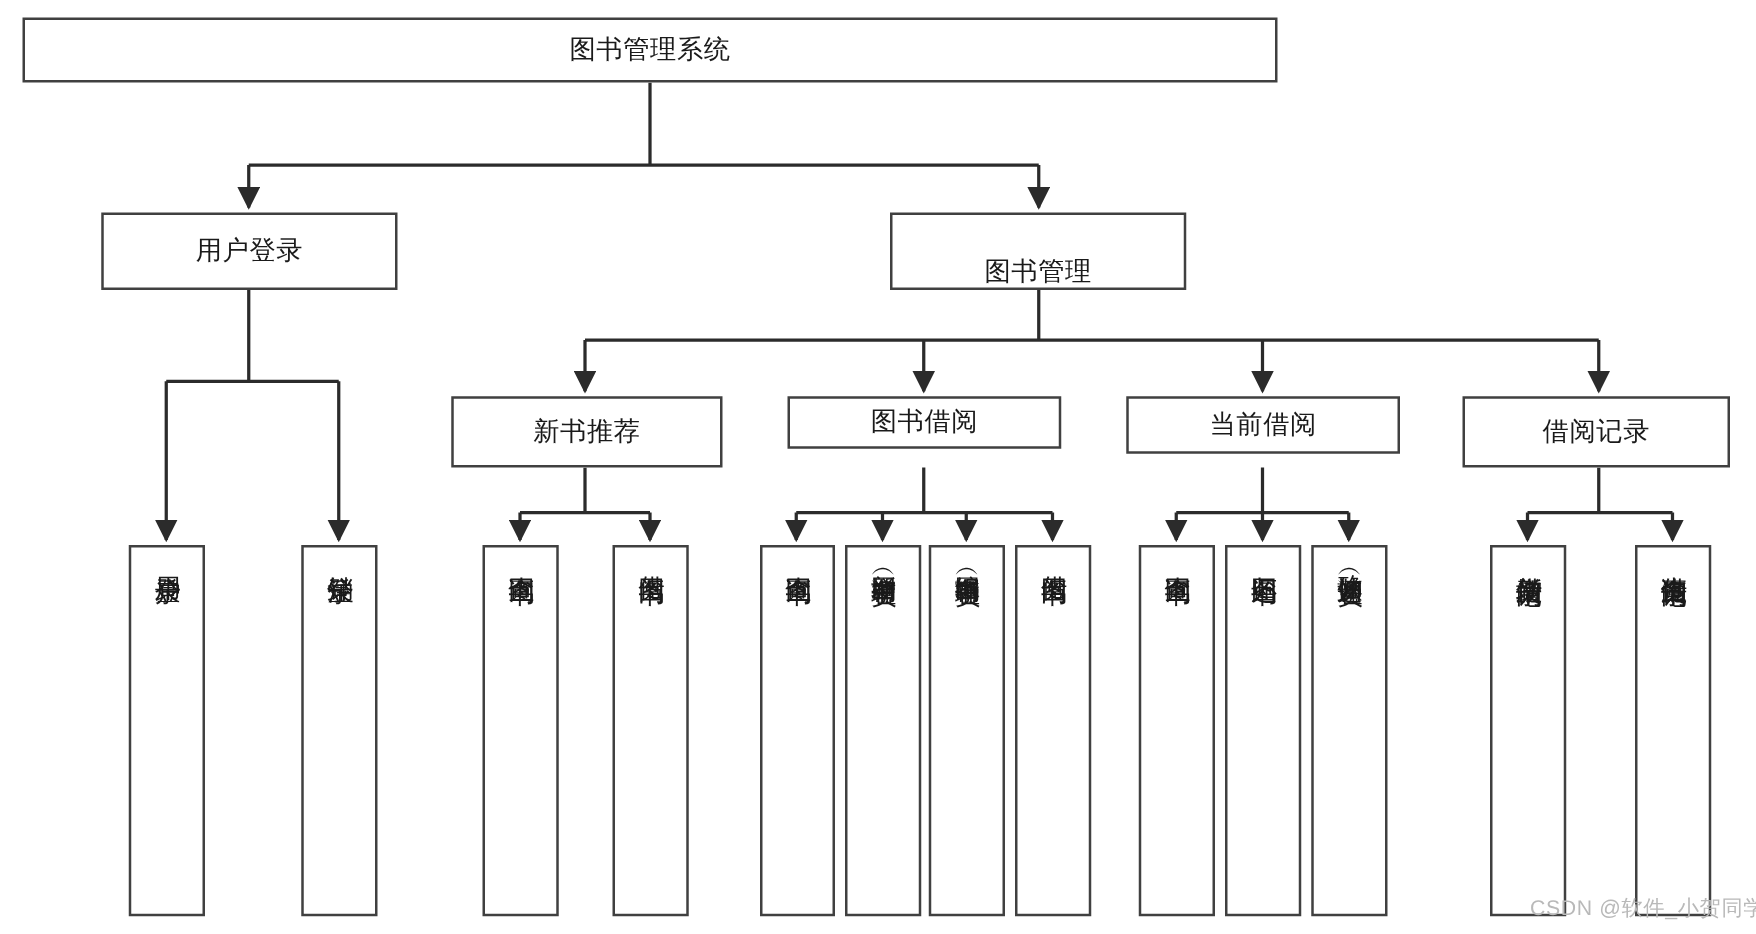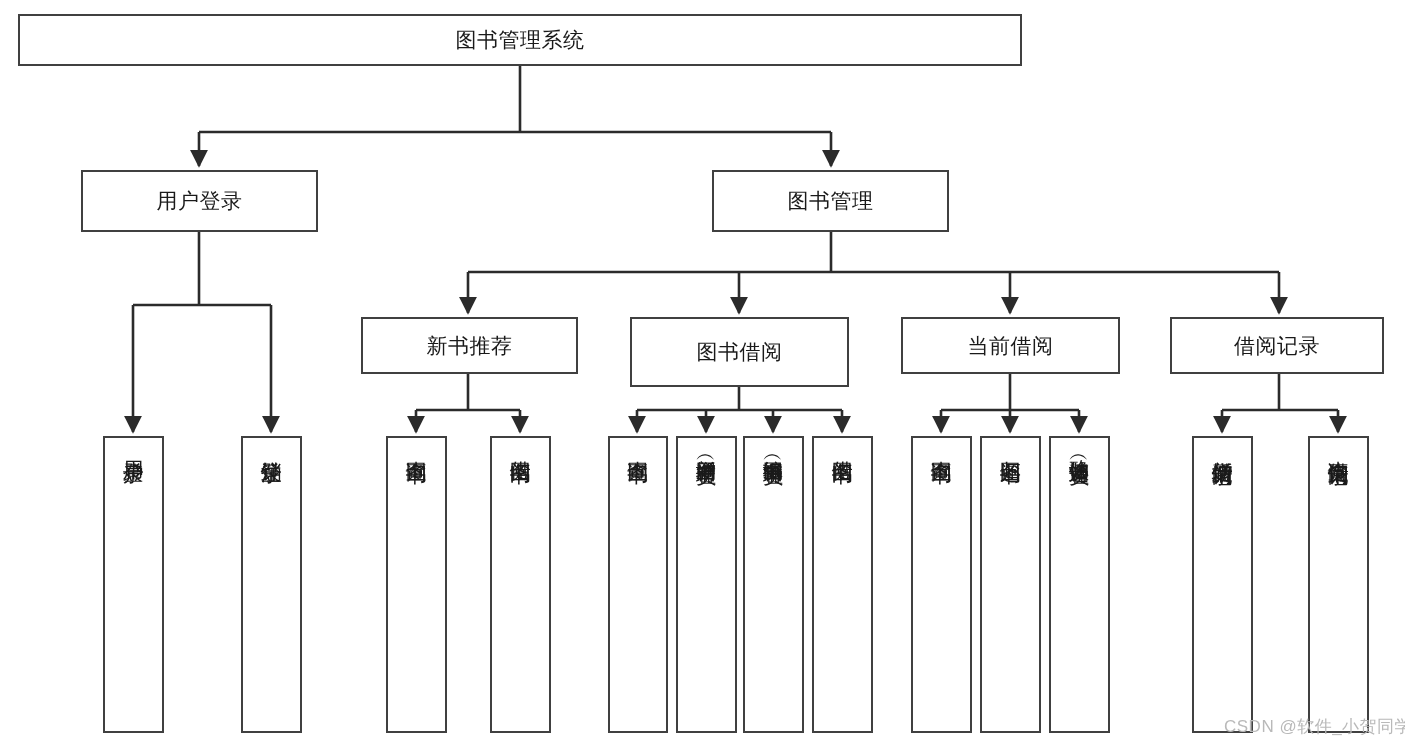--- a/index.html
+++ b/index.html
@@ -124,31 +124,31 @@
     </g>
   </svg>
 
   <div class="node h" style="left:18px; top:14px; width:1004px; height:52px;">
     <span class="label">图书管理系统</span>
   </div>
 
   <div class="node h" style="left:81px; top:170px; width:237px; height:62px;">
     <span class="label">用户登录</span>
   </div>
-  <div class="node h" style="left:712px; top:170px; width:237px; height:62px;">
+  <div class="node h" style="left:712px; top:170px; width:237px; height:62px;align-items:flex-end;">
     <span class="label">图书管理</span>
   </div>
 
   <div class="node h" style="left:361px; top:317px; width:217px; height:57px;">
     <span class="label">新书推荐</span>
   </div>
-  <div class="node h" style="left:630px; top:317px; width:219px; height:70px;">
+  <div class="node h" style="left:630px; top:317px; width:219px; height:42px;">
     <span class="label">图书借阅</span>
   </div>
-  <div class="node h" style="left:901px; top:317px; width:219px; height:57px;">
+  <div class="node h" style="left:901px; top:317px; width:219px; height:46px;font-family:Liberation Serif, serif;">
     <span class="label">当前借阅</span>
   </div>
   <div class="node h" style="left:1170px; top:317px; width:214px; height:57px;">
     <span class="label">借阅记录</span>
   </div>
 
   <div class="node v" style="left:103px; top:436px; width:61px; height:297px;">
     <span class="label">用户登录</span>
   </div>
   <div class="node v" style="left:241px; top:436px; width:61px; height:297px;">

